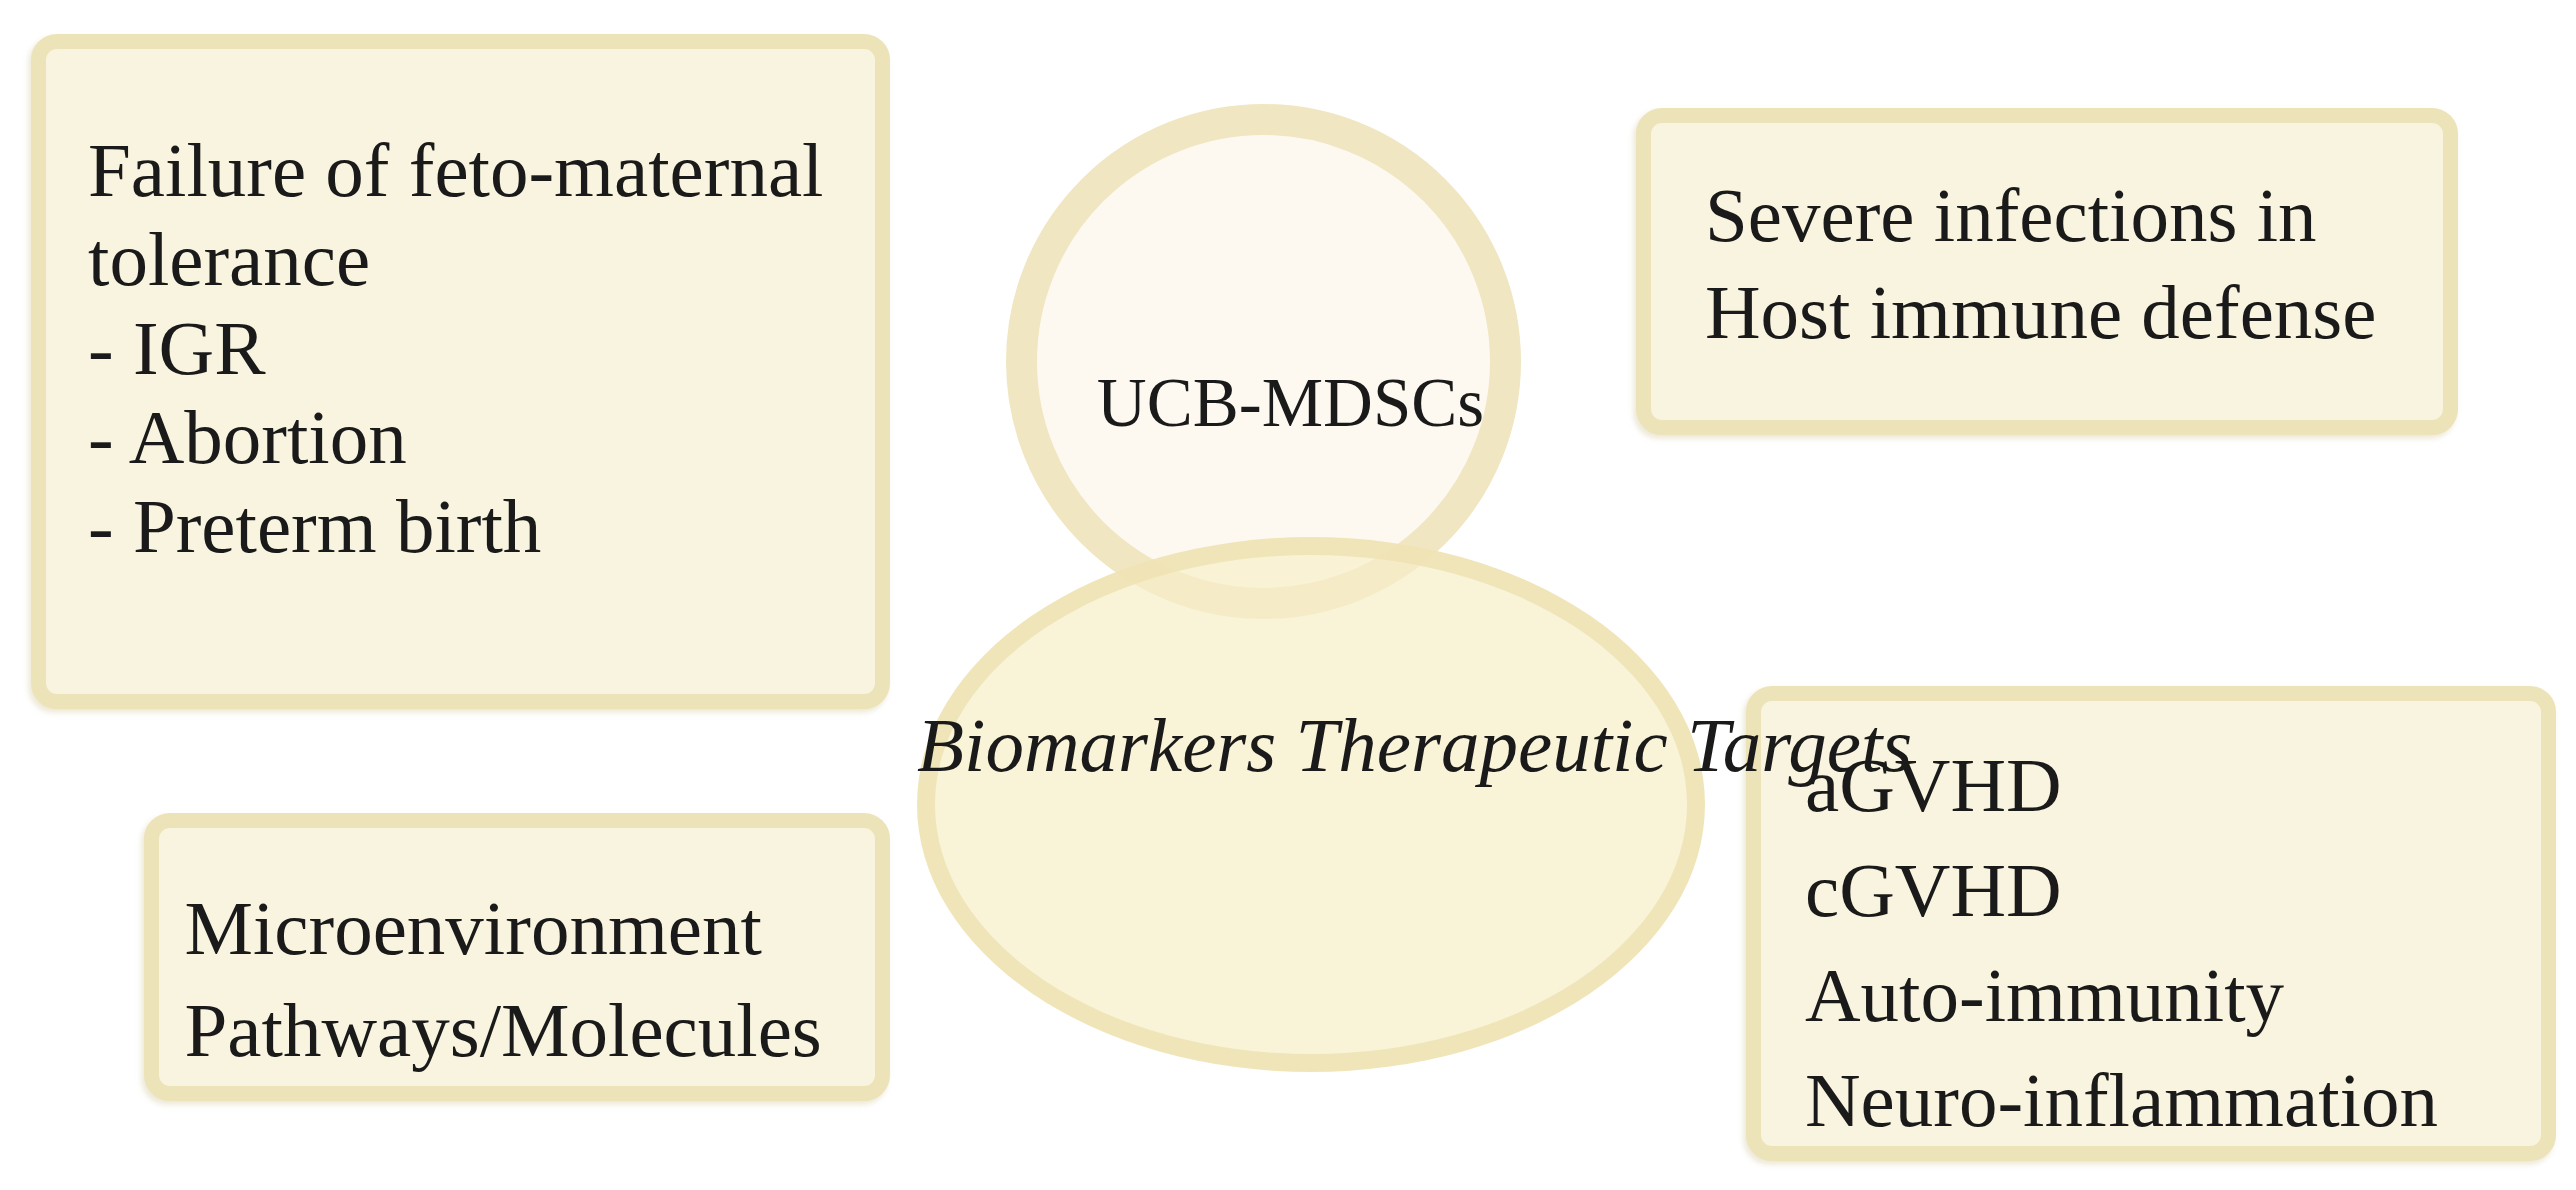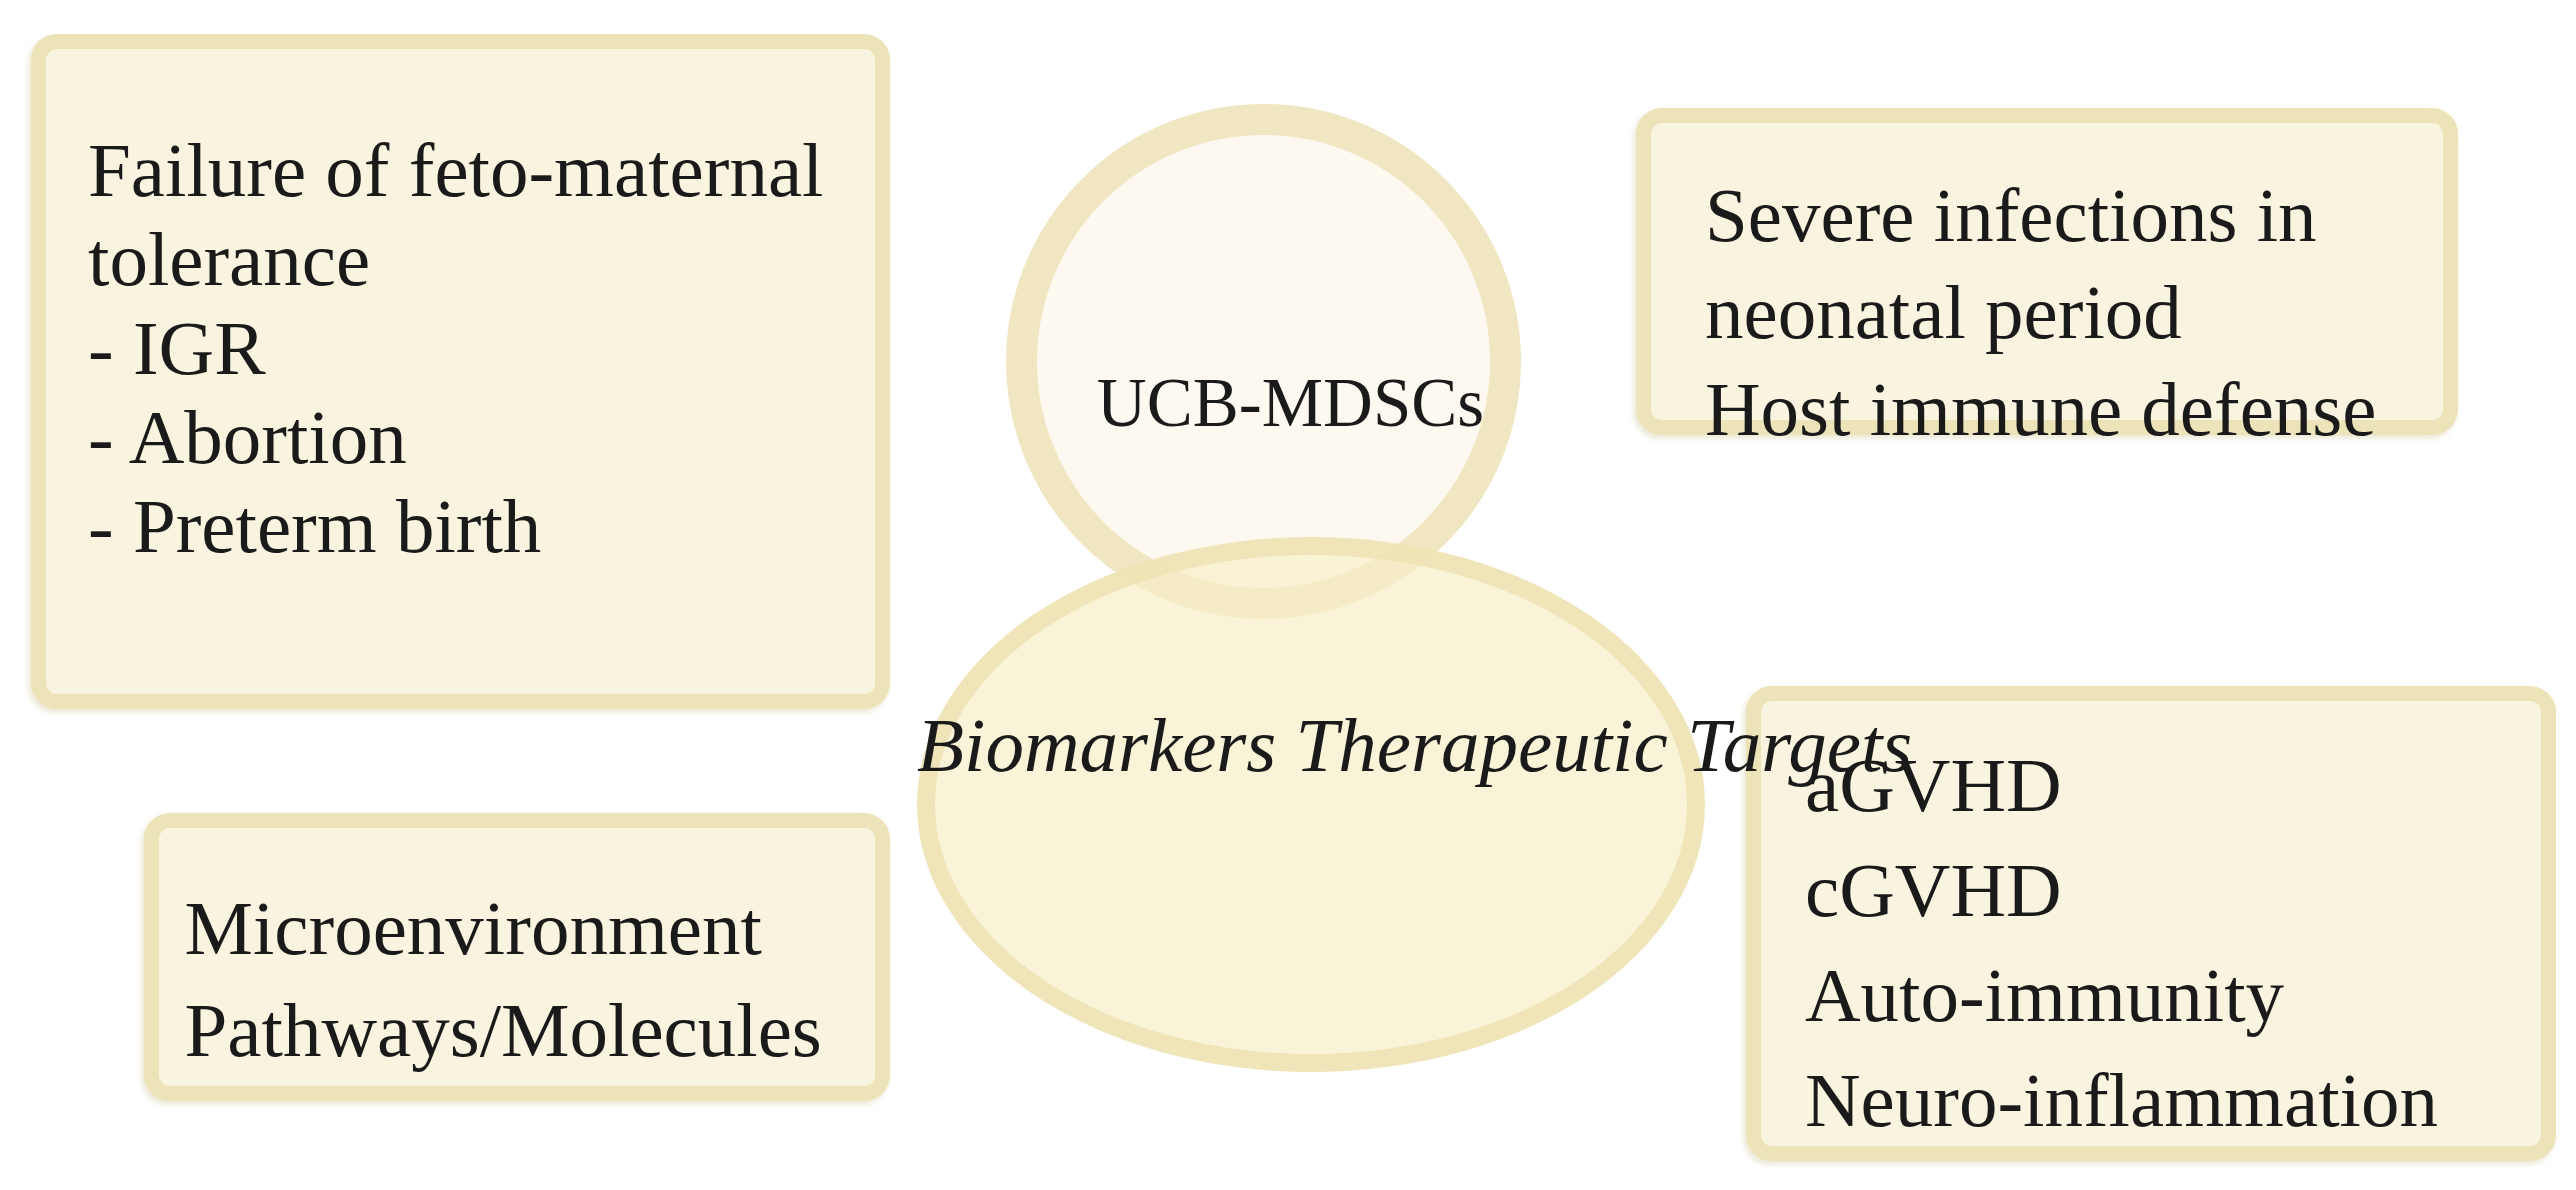--- a/index.html
+++ b/index.html
@@ -118,21 +118,20 @@
   <div class="note-box box-top-left">
     <span class="line">Failure of feto-maternal</span>
     <span class="line">tolerance</span>
     <span class="line">- IGR</span>
     <span class="line">- Abortion</span>
     <span class="line">- Preterm birth</span>
   </div>
 
   <div class="note-box box-top-right">
     <span class="line">Severe infections in</span>
-    <span class="line">neonatal period</span>
     <span class="line">Host immune defense</span>
   </div>
 
   <div class="note-box box-bottom-left">
     <span class="line">Microenvironment</span>
     <span class="line">Pathways/Molecules</span>
   </div>
 
   <div class="note-box box-bottom-right">
     <span class="line">aGVHD</span>

